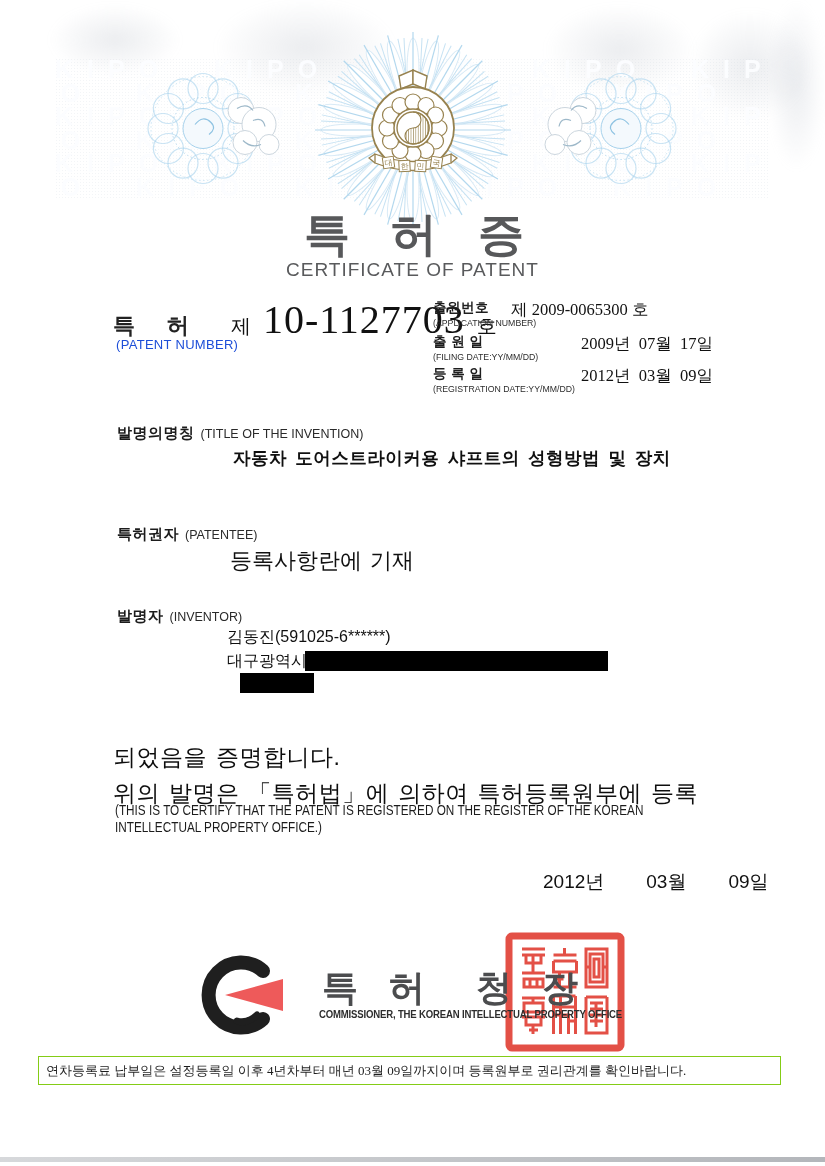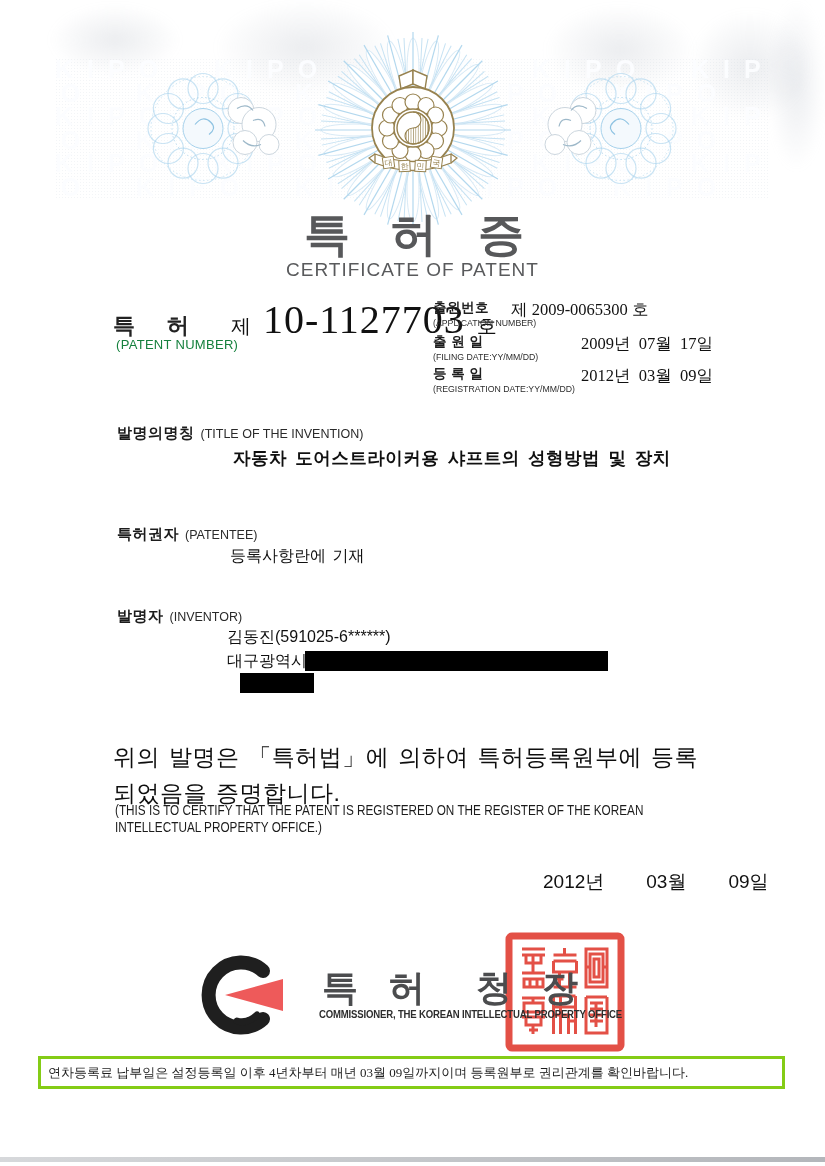--- a/index.html
+++ b/index.html
@@ -32,36 +32,36 @@
             letter-spacing:1px;z-index:4;}
 
   
   #patno{left:113px;top:296px;display:flex;align-items:baseline;}
   #patno .k{font-size:22px;font-weight:700;color:#222;}
   #patno .je{font-size:20px;color:#111;margin-left:42px;}
   #patno .num{font-family:"Liberation Serif",serif;font-size:40px;color:#111;
               letter-spacing:1px;margin-left:12px;}
   #patno .ho{font-size:20px;color:#111;margin-left:12px;}
   #patno .k + .k{margin-left:32px;}
-  #patno-cap{left:116px;top:337px;font-size:13px;color:#15803d;letter-spacing:.3px;}
+  #patno-cap{left:116px;top:337px;font-size:13px;color:#1d4ed8;letter-spacing:.3px;}
 
   
   #details{left:433px;top:299px;width:392px;}
   .drow{position:absolute;left:0;width:392px;}
   .dlab-ko{font-size:13.5px;font-weight:600;color:#1e1e1e;letter-spacing:.5px;white-space:pre;}
   .dlab-en{font-size:9.5px;color:#2c2c2c;margin-top:0px;transform:scaleX(.92);transform-origin:left;}
   .dval{position:absolute;top:0px;font-family:"Liberation Serif",serif;font-size:16.5px;
         color:#111;white-space:pre;}
 
   
   .sec-label .ko{font-size:15px;font-weight:600;color:#1c1c1c;letter-spacing:.5px;}
   .sec-label .en{font-size:12.5px;color:#2a2a2a;margin-left:6px;}
   .sec-value{color:#101010;}
   #inv-value{left:233px;top:446px;font-size:17.5px;font-weight:600;word-spacing:3px;letter-spacing:.5px;}
-  #pat-value{left:230px;top:546px;font-size:16px;font-weight:500;word-spacing:2px;}
+  #pat-value{left:230px;top:546px;font-size:22px;font-weight:500;word-spacing:2px;}
   #invtr-name{left:227px;top:627px;font-size:16px;font-weight:500;}
   #invtr-addr{left:227px;top:651px;font-size:16px;font-weight:500;}
   .redact{position:absolute;background:#000;}
 
   
   #stmt-ko{left:113px;top:739px;font-size:23px;font-weight:500;color:#0d0d0d;
            line-height:36px;letter-spacing:.5px;word-spacing:2px;}
   #stmt-en{left:115px;top:802px;font-size:14px;color:#1c1c1c;line-height:16.5px;
            transform:scaleX(.84);transform-origin:left top;}
 
@@ -74,21 +74,21 @@
   #commissioner{left:322px;top:964px;display:flex;z-index:6;}
   #commissioner span{font-size:36px;font-weight:700;color:#4b4c4e;}
   #commissioner span:nth-child(1){margin-right:31px;}
   #commissioner span:nth-child(2){margin-right:51px;}
   #commissioner span:nth-child(3){margin-right:30px;}
   #comm-cap{left:319px;top:1008px;font-size:11px;font-weight:700;color:#2d2d2d;
             letter-spacing:-.2px;transform:scaleX(.87);transform-origin:left top;z-index:6;}
   #seal{left:504px;top:931px;z-index:5;opacity:.95;}
 
   
-  #footer-box{left:38px;top:1056px;width:734px;height:27px;border:3px solid #84cc16;
+  #footer-box{left:38px;top:1056px;width:734px;height:27px;border:1px solid #84cc16;
               line-height:27px;padding-left:7px;font-family:"Liberation Serif",serif;
               font-size:13px;color:#1d1d1d;}
   #bottom-edge{left:0;top:1157px;width:825px;height:5px;
                background:linear-gradient(to right,#d2d4d7,#abaeb3);opacity:.9;}
 </style>
 </head>
 <body>
 
 <div id="page">
 
@@ -288,22 +288,22 @@
 
   <div class="abs sec-label" style="left:117px;top:607px;">
     <span class="ko">발명자</span><span class="en">(INVENTOR)</span>
   </div>
   <div id="invtr-name" class="abs sec-value">김동진(591025-6******)</div>
   <div id="invtr-addr" class="abs sec-value">대구광역시</div>
   <div class="redact" style="left:305px;top:651px;width:303px;height:20px;"></div>
   <div class="redact" style="left:240px;top:673px;width:74px;height:20px;"></div>
 
   <div id="stmt-ko" class="abs">
+    <div>되었음을 증명합니다.</div>
     <div>위의 발명은 「특허법」에 의하여 특허등록원부에 등록</div>
-    <div>되었음을 증명합니다.</div>
   </div>
   <div id="stmt-en" class="abs">
     <div>(THIS IS TO CERTIFY THAT THE PATENT IS REGISTERED ON THE REGISTER OF THE KOREAN</div>
     <div>INTELLECTUAL PROPERTY OFFICE.)</div>
   </div>
 
   <div id="issue-date" class="abs">
     <span>2012년</span><span>03월</span><span>09일</span>
   </div>
 

